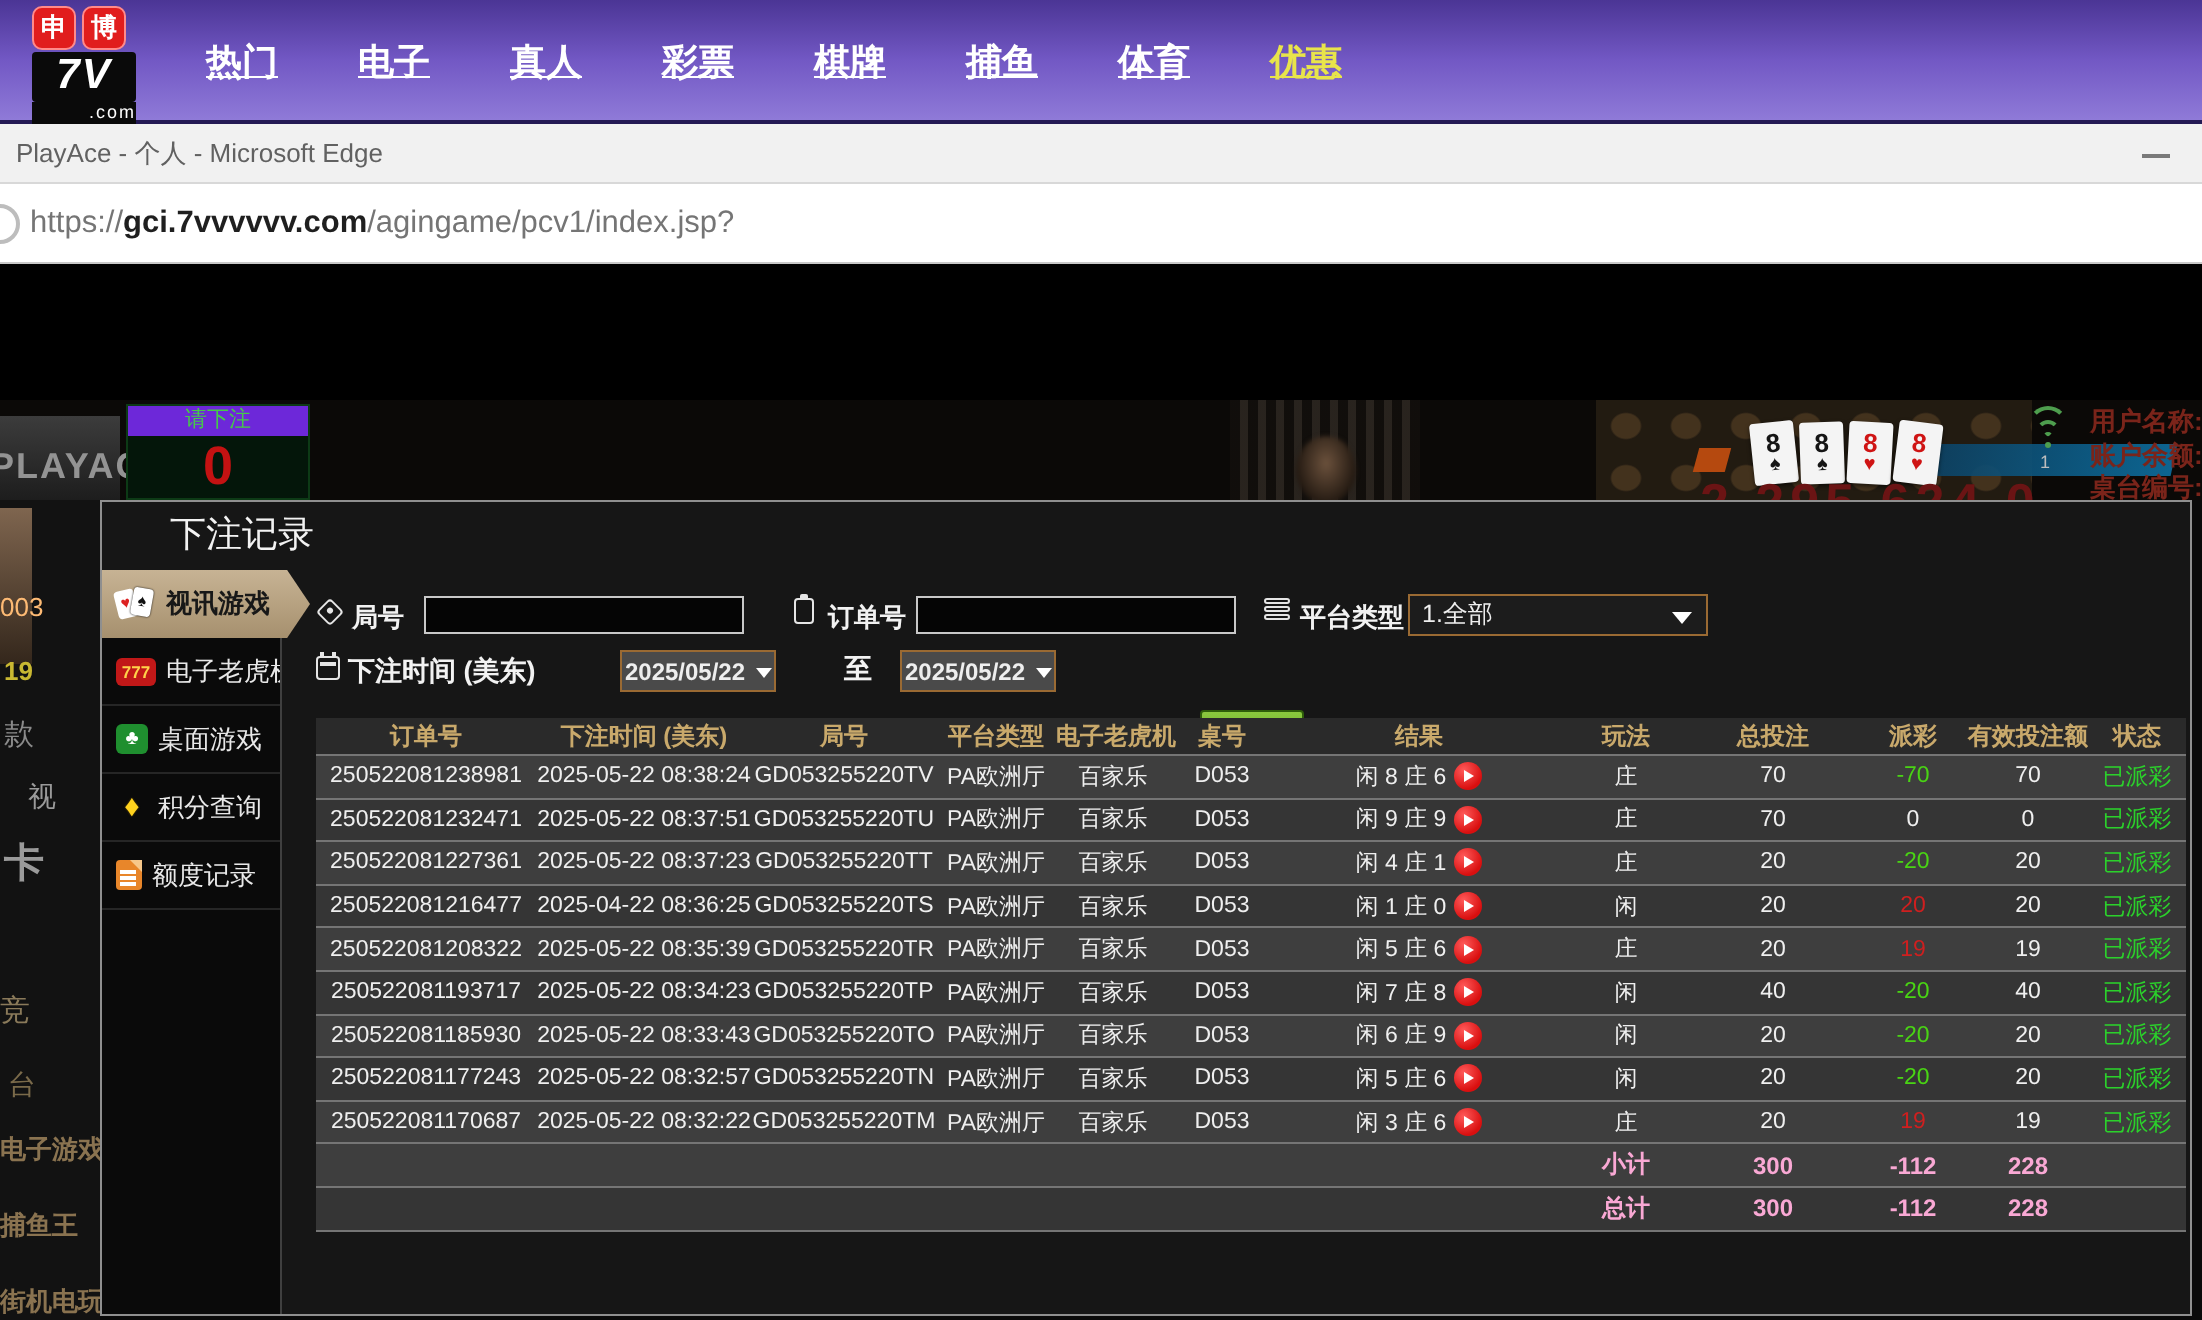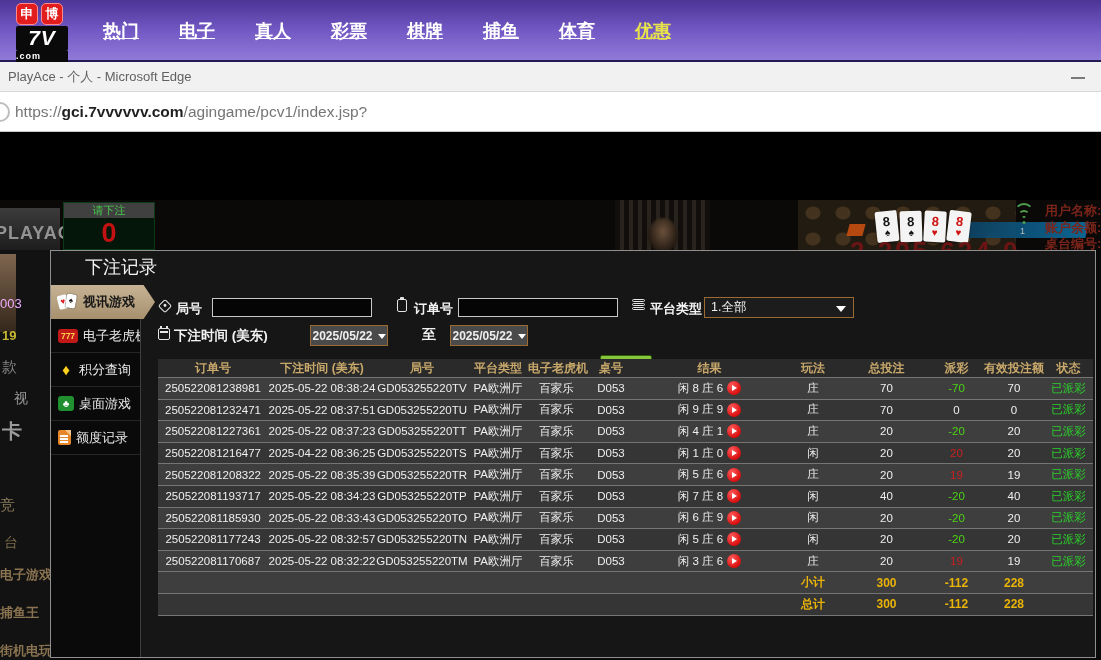--- a/index.html
+++ b/index.html
@@ -10,22 +10,22 @@
   
   .topnav{position:absolute;left:0;top:0;width:1101px;height:62px;
     background:linear-gradient(180deg,#4b3595 0%,#7258c4 50%,#8f7ad8 100%);
     border-bottom:2px solid #241a55;}
   .logo{position:absolute;left:16px;top:3px;width:58px;}
   .badges{display:flex;gap:3px;}
   .badge{width:22px;height:22px;background:#e11d1d;border:1px solid #ff8a8a;border-radius:5px;
     color:#fff;font-size:13px;font-weight:bold;text-align:center;line-height:20px;}
   .brand{width:52px;height:25px;margin-top:1px;background:#0a0a0a;color:#fff;border-radius:2px;
     font-size:21px;font-weight:bold;font-style:italic;text-align:center;line-height:24px;letter-spacing:1px;}
-  .brand-suffix{width:52px;background:#0a0a0a;color:#fff;font-size:9px;font-weight:bold;
-    text-align:left;letter-spacing:1px;height:11px;line-height:10px;}
+  .brand-suffix{width:52px;background:#0a0a0a;color:#fff;font-size:9px;font-weight:normal;
+    text-align:right;letter-spacing:1px;height:11px;line-height:10px;}
   .nav-items{position:absolute;left:103px;top:0;height:62px;display:flex;align-items:center;gap:40px;}
   .nav-item{color:#fff;font-size:18px;font-weight:bold;cursor:pointer;white-space:nowrap;text-decoration:underline;}
   .nav-item.highlight{color:#e8e44a;}
 
   
   .titlebar{position:absolute;left:0;top:62px;width:1101px;height:30px;background:#f1f1f1;
     border-bottom:1px solid #d8d8d8;}
   .title-text{position:absolute;left:8px;top:0;line-height:30px;font-size:13px;color:#616161;}
   .min-dash{position:absolute;right:16px;top:15px;width:14px;height:2px;background:#7a7a7a;}
 
@@ -38,21 +38,21 @@
   .url .host{color:#1f1f1f;font-weight:600;}
 
   
   .void{position:absolute;left:0;top:132px;width:1101px;height:68px;background:#000;}
 
   
   .gamestrip{position:absolute;left:0;top:200px;width:1101px;height:50px;background:#0b0907;overflow:hidden;}
   .ws-left{position:absolute;left:0;top:8px;width:60px;height:42px;background:linear-gradient(180deg,#3c3c3c,#1d1d1d);}
   .watermark{position:absolute;left:-5px;top:23px;color:#939393;font-size:18px;font-weight:bold;letter-spacing:1px;}
   .betbox{position:absolute;left:63px;top:2px;width:92px;height:48px;background:#04160a;border:1px solid #0d3a16;}
-  .bet-label{height:15px;background:#404040;color:#46c84a;font-size:11px;text-align:center;line-height:15px;}
+  .bet-label{height:15px;background:#6d28d9;color:#46c84a;font-size:11px;text-align:center;line-height:15px;}
   .bet-value{color:#c41212;font-size:27px;font-weight:bold;text-align:center;line-height:31px;}
   .curtain{position:absolute;left:615px;top:0;width:95px;height:50px;opacity:.85;
     background:repeating-linear-gradient(90deg,#120f0c 0 5px,#2e2822 5px 9px);}
   .dealer{position:absolute;left:648px;top:18px;width:30px;height:34px;border-radius:50%;
     background:radial-gradient(ellipse at 50% 40%,#6b513c 0%,#241a12 70%);filter:blur(1px);}
   .wall{position:absolute;left:798px;top:0;width:218px;height:50px;background-color:#241c12;
     background-image:radial-gradient(#46351f 7px,transparent 8px);background-size:30px 26px;opacity:.95;}
   .bar-orange{position:absolute;left:848px;top:24px;width:16px;height:12px;background:#b5490f;transform:skewX(-15deg);}
   .bar-blue{position:absolute;left:952px;top:22px;width:135px;height:16px;opacity:.9;
     background:linear-gradient(90deg,#0c3d5e,#0d6fa0);transform:skewX(-12deg);}
@@ -80,21 +80,21 @@
   .wifi-badge{position:absolute;left:1020px;top:26px;color:#bdbdbd;font-size:9px;}
   .infocol{position:absolute;left:1045px;top:3px;width:60px;}
   .inforow{color:#7a241a;font-size:13px;font-weight:bold;line-height:16.5px;white-space:nowrap;}
 
   
   .workspace{position:absolute;left:0;top:250px;width:1101px;height:410px;background:#0a0a0a;}
   .leftstrip{position:absolute;left:0;top:0;width:50px;height:410px;background:#121212;overflow:hidden;}
   .avatar-frag{position:absolute;left:0;top:4px;width:16px;height:78px;opacity:.8;
     background:linear-gradient(180deg,#9a7a5e,#3c2c1e);}
   .frag{position:absolute;white-space:nowrap;color:#8a7350;}
-  .frags span:nth-of-type(1){left:0;top:46px;color:#f0abfc;font-size:13px;}
+  .frags span:nth-of-type(1){left:0;top:46px;color:#fdba74;font-size:13px;}
   .frags span:nth-of-type(2){left:2px;top:78px;color:#c9b832;font-size:13px;font-weight:bold;}
   .frags span:nth-of-type(3){left:2px;top:108px;color:#8a8a8a;font-size:15px;}
   .frags span:nth-of-type(4){left:14px;top:140px;color:#9a9a9a;font-size:14px;}
   .frags span:nth-of-type(5){left:2px;top:168px;color:#9a9a9a;font-size:20px;font-weight:bold;}
   .frags span:nth-of-type(6){left:0;top:246px;color:#8a7a5a;font-size:15px;}
   .frags span:nth-of-type(7){left:4px;top:284px;color:#7a6a4a;font-size:14px;}
   .frags span:nth-of-type(8){left:0;top:316px;font-size:13px;font-weight:bold;}
   .frags span:nth-of-type(9){left:0;top:354px;font-size:13px;font-weight:bold;}
   .frags span:nth-of-type(10){left:0;top:392px;font-size:13px;font-weight:bold;}
 
@@ -191,21 +191,21 @@
   .cell-result{display:flex;align-items:center;justify-content:center;gap:4px;}
   .res-text{font-weight:normal;}
   .playbtn{position:relative;width:14px;height:14px;background:radial-gradient(circle at 35% 30%,#ff5a5a,#d90f0f 70%);
     border-radius:50%;cursor:pointer;flex:0 0 auto;}
   .playbtn::after{content:"";position:absolute;left:5px;top:4px;border-left:5px solid #fff;
     border-top:3px solid transparent;border-bottom:3px solid transparent;}
   .cell-payout.neg{color:#49d414;}
   .cell-payout.pos{color:#cf1f1f;}
   .cell-status{color:#2bd12b;}
   .gc8{grid-column:8;} .gc9{grid-column:9;} .gc10{grid-column:10;} .gc11{grid-column:11;}
-  .sum-t{color:#eab308;font-weight:bold;font-size:12px;}
+  .sum-t{color:#f9a8d4;font-weight:bold;font-size:12px;}
 </style>
 </head>
 <body>
 
 <div class="screen">
 
   <header class="topnav">
     <div class="logo">
       <div class="badges">
         <span class="badge">申</span>
@@ -314,26 +314,26 @@
                 <i class="cc1"></i>
                 <i class="cc2"></i>
               </span>
             <span class="side-label">视讯游戏</span>
           </div>
           <div class="side-item">
             <span class="icon icon-777">777</span>
             <span class="side-label">电子老虎机</span>
           </div>
           <div class="side-item">
+            <span class="icon icon-table"></span>
+            <span class="side-label">桌面游戏</span>
+          </div>
+          <div class="side-item">
             <span class="icon icon-gem"></span>
             <span class="side-label">积分查询</span>
-          </div>
-          <div class="side-item">
-            <span class="icon icon-table"></span>
-            <span class="side-label">桌面游戏</span>
           </div>
           <div class="side-item">
             <span class="icon icon-doc"></span>
             <span class="side-label">额度记录</span>
           </div>
         </aside>
 
         <div class="content">
 
           <div class="filters">

